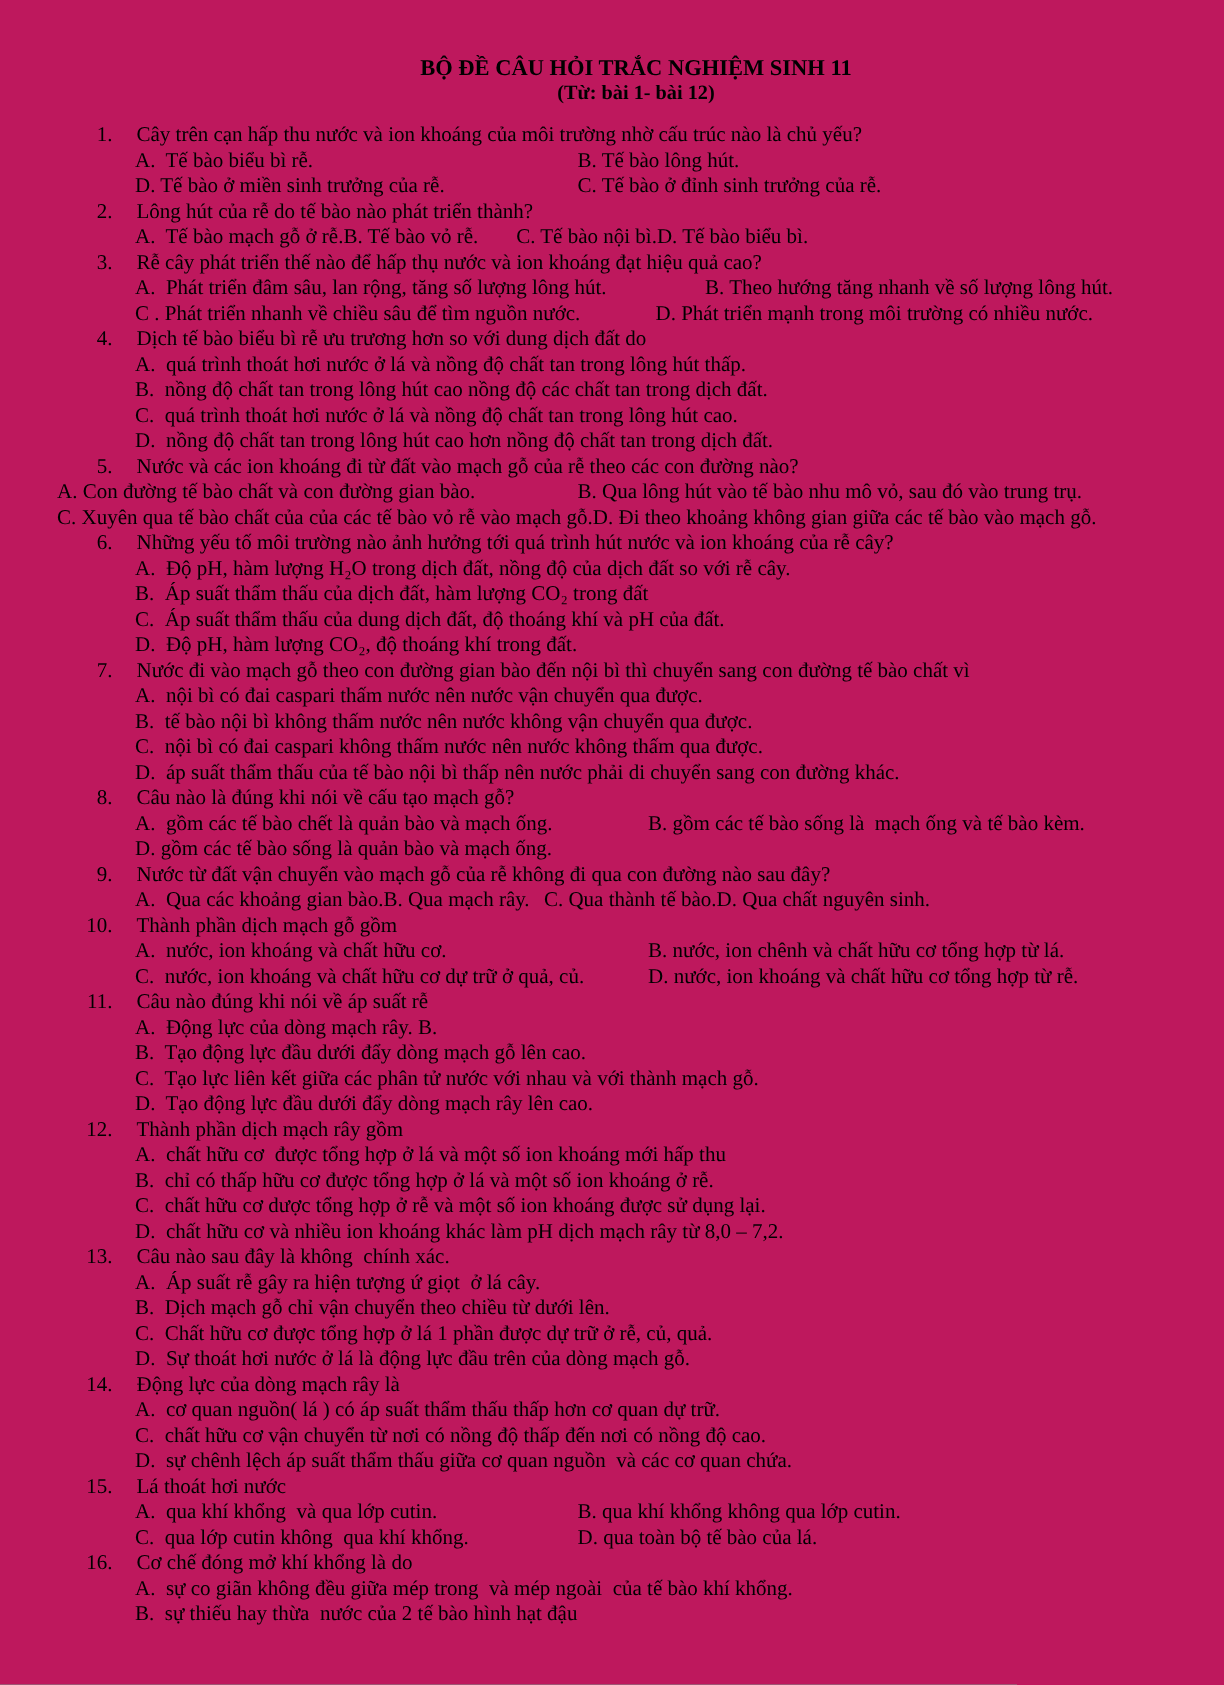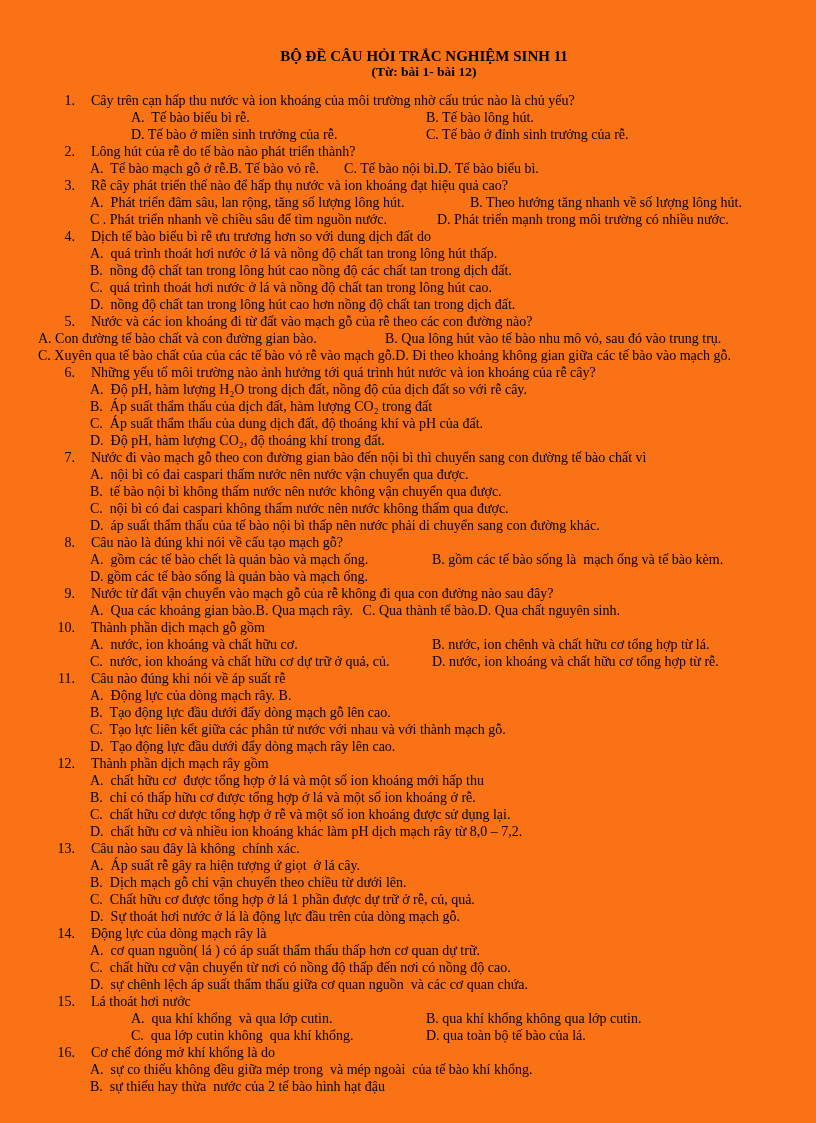--- a/index.html
+++ b/index.html
@@ -1,33 +1,33 @@
 <!DOCTYPE html>
 <html><head>
 <meta charset="utf-8">
 <style>
   html,body{margin:0;padding:0;background:#888;}
   .page{
-    width:816px;height:1123px;margin:0 auto;background:#f97316;color:#000000;
+    width:816px;height:1123px;margin:0 auto;background:#be185d;color:#000000;
     font-family:"Liberation Serif","DejaVu Serif",serif;
     font-size:14px;line-height:17px;
-    box-sizing:border-box;padding:48px 6px 0 38px;
+    box-sizing:border-box;padding:38px 6px 0 38px;
     overflow:hidden;
   }
   .title{text-align:center;font-weight:bold;font-size:15px;line-height:16px;white-space:pre;}
   .subtitle{text-align:center;font-weight:bold;font-size:13.5px;line-height:15px;margin-bottom:13px;white-space:pre;}
   .q-head{display:flex;}
   .qnum{flex:0 0 37px;text-align:right;white-space:pre;}
   .qtext{padding-left:16px;white-space:pre;}
   .opts{margin-left:52px;}
   .opts.outdent{margin-left:0;}
   .row{display:flex;}
   .opt{white-space:pre;display:block;}
   .row .opt{flex:0 1 auto;}
-  .row .c295{flex:0 0 295px;margin-left:41px;}
+  .row .c295{flex:0 0 295px;}
   .row .c342{flex:0 0 342px;}
   .row .c380{flex:0 0 380px;}
   .row .c347{flex:0 0 347px;}
   .row4 .opt:nth-child(1){flex:0 0 124px;}
   .row4 .opt:nth-child(2){flex:0 0 107px;}
   .row4 .opt:nth-child(3){flex:0 0 102px;text-align:right;}
 </style>
 </head>
 <body>
 
@@ -256,18 +256,18 @@
       </div>
     </div>
   </div>
 
   <div class="q">
     <div class="q-head">
       <span class="qnum">16.</span>
       <span class="qtext">Cơ chế đóng mở khí khổng là do</span>
     </div>
     <div class="opts">
-      <div class="opt">A.  sự co thiếu không đều giữa mép trong  và mép ngoài  của tế bào khí khổng.</div>
+      <div class="opt">A.  sự co giãn không đều giữa mép trong  và mép ngoài  của tế bào khí khổng.</div>
       <div class="opt">B.  sự thiếu hay thừa  nước của 2 tế bào hình hạt đậu</div>
     </div>
   </div>
 
 </div>
 
 </body></html>

